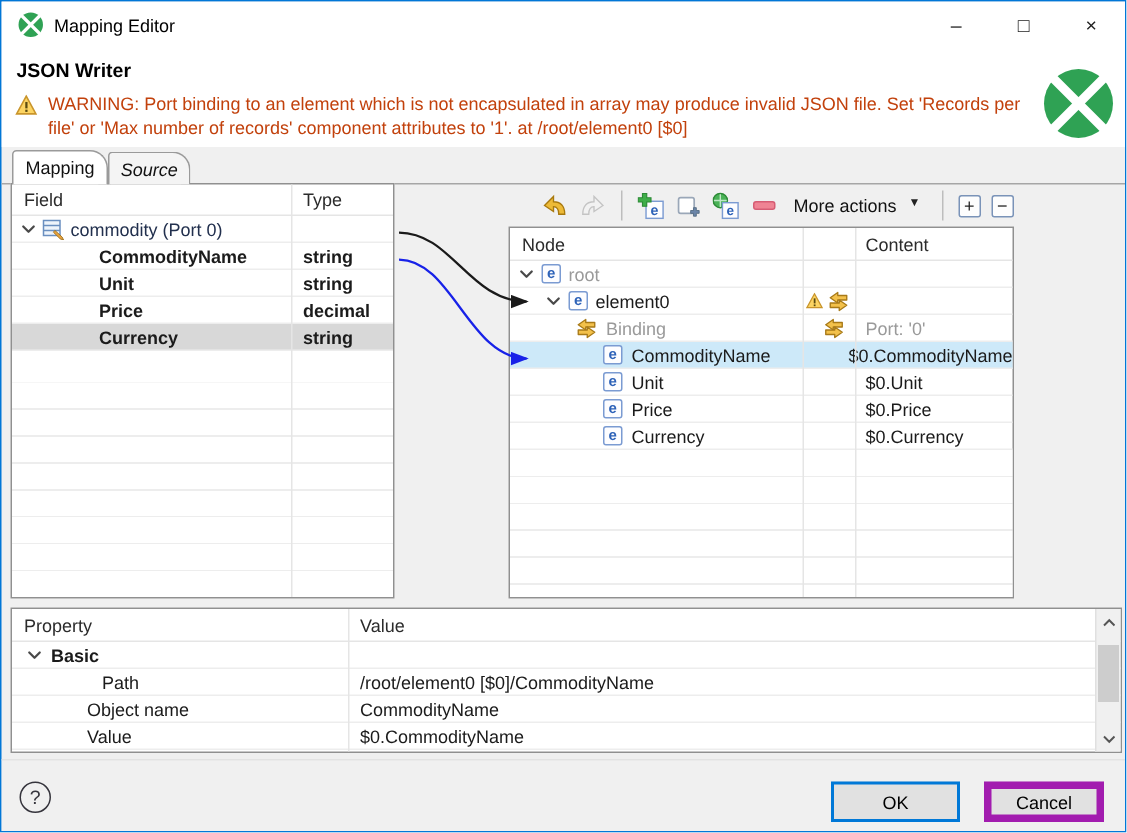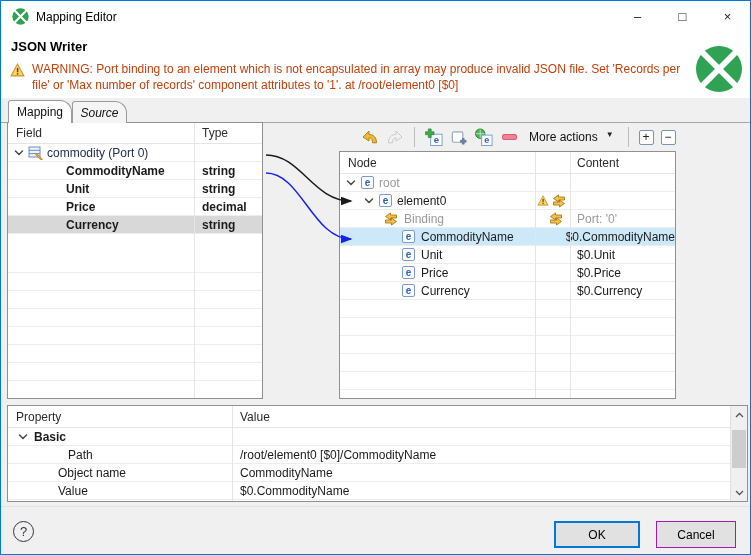--- a/index.html
+++ b/index.html
@@ -81,21 +81,21 @@
   .sb-thumb { position:absolute; left:1px; top:24px; width:14px; height:38px; background:#cdcdcd; }
 
   
   .footer { left:0; top:505px; width:749px; height:48px; background:#f0f0f0; border-top:1px solid #e3e3e3; }
   .help-circle { position:absolute; left:12px; top:14px; width:21px; height:21px; border:1px solid #35343c;
                  border-radius:50%; display:flex; align-items:center; justify-content:center;
                  font-size:13px; color:#35343c; }
   .btn { position:absolute; top:14px; height:27px; background:#e1e1e1; display:flex; align-items:center;
          justify-content:center; font-size:12px; color:#000; }
   .btn-ok { left:553px; width:86px; border:2px solid #0078d7; }
-  .btn-cancel { left:655px; width:80px; border:1px solid #a21caf; }
+  .btn-cancel { left:655px; width:80px; border:5px solid #a21caf; }
 </style>
 </head>
 <body>
 
 <svg width="0" height="0" style="position:absolute">
   <defs>
     <g id="clover">
       <circle cx="24" cy="24" r="23" fill="#2fa254"></circle>
       <g stroke="#ffffff" stroke-width="6" stroke-linecap="round">
         <line x1="8" y1="8" x2="40" y2="40"></line>

